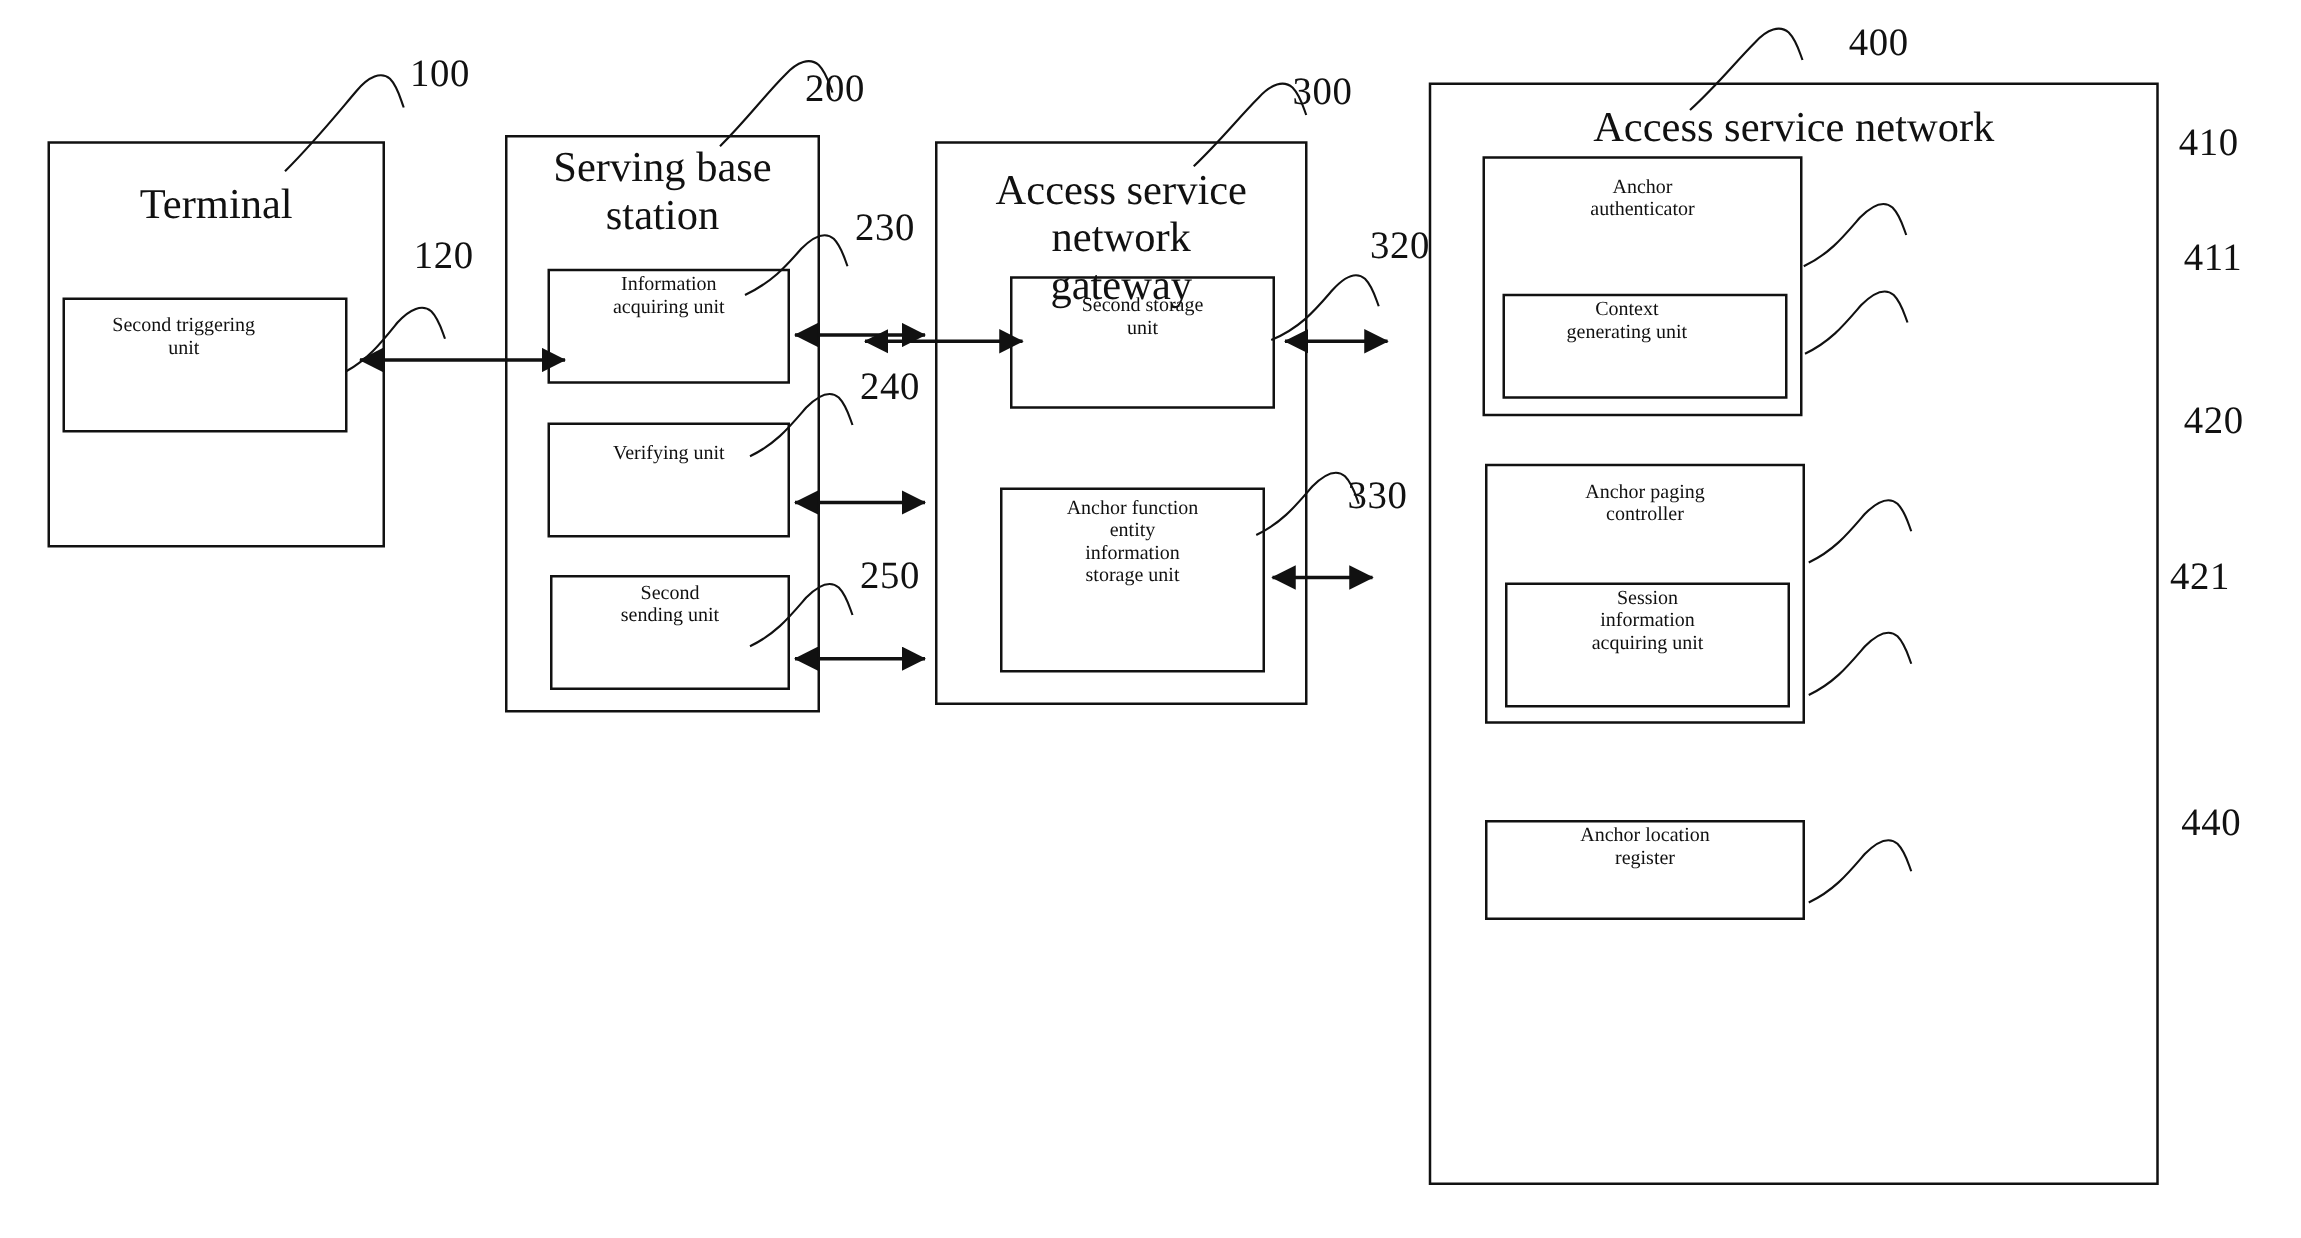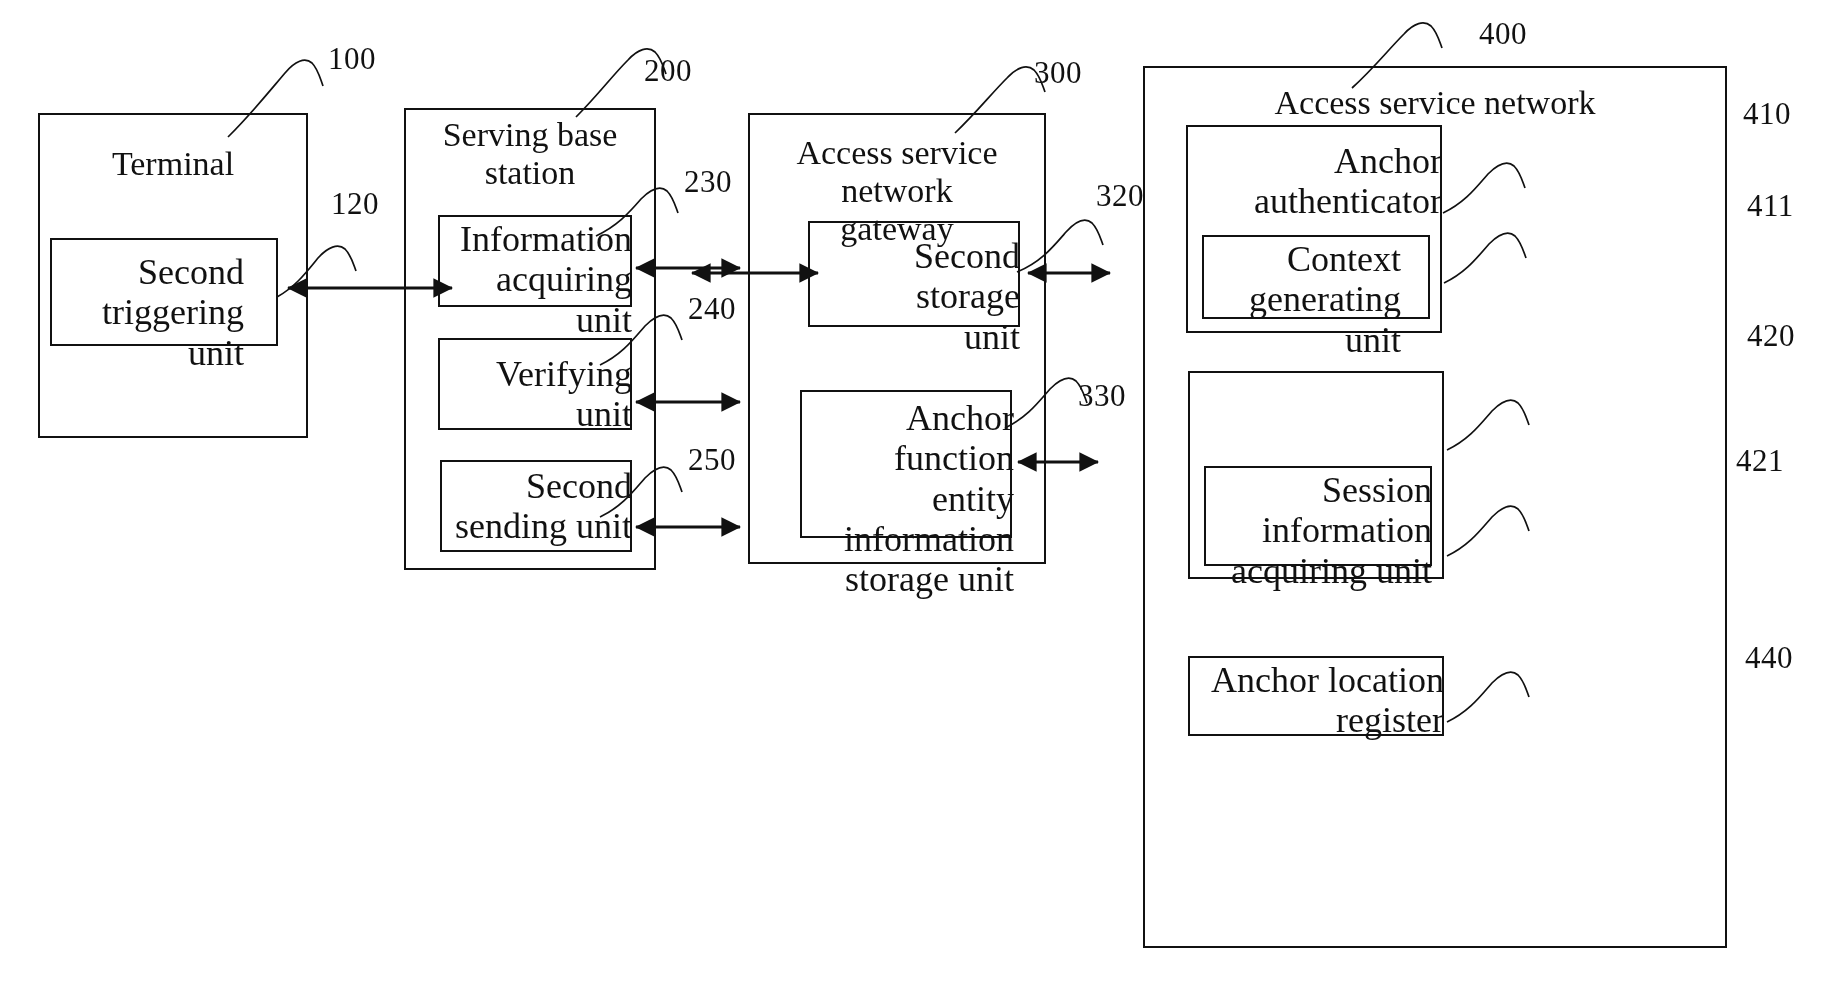--- a/index.html
+++ b/index.html
@@ -30,21 +30,21 @@
     white-space: pre-line;
     box-sizing: border-box;
   }
   .refnum {
     position: absolute;
     font-size: 31px;
     letter-spacing: 0.5px;
     color: #111111;
     white-space: nowrap;
   }
-  .title-28 { font-size: 36px; text-align: right; }
+  .title-28 { font-size: 16px; }
   .title-29 { font-size: 34px; }
   svg.overlay {
     position: absolute;
     left: 0;
     top: 0;
     width: 1841px;
     height: 990px;
     pointer-events: none;
   }
 </style>
@@ -150,20 +150,22 @@
   <div class="lbl title-29" style="left:1143px; top:84px; width:584px;">Access service network</div>
 
   <div class="box" style="left:1186px; top:125px; width:256px; height:208px;"></div>
   <div class="lbl title-28" style="left:1186px; top:141px; width:256px;">Anchor
 authenticator</div>
   <div class="box" style="left:1202px; top:235px; width:228px; height:84px;"></div>
   <div class="lbl title-28" style="left:1202px; top:239px; width:199px;">Context
 generating unit</div>
 
   <div class="box" style="left:1188px; top:371px; width:256px; height:208px;"></div>
+  <div class="lbl title-28" style="left:1188px; top:385px; width:256px;">Anchor paging
+controller</div>
   <div class="box" style="left:1204px; top:466px; width:228px; height:100px;"></div>
   <div class="lbl title-28" style="left:1204px; top:470px; width:228px;">Session
 information
 acquiring unit</div>
 
   <div class="box" style="left:1188px; top:656px; width:256px; height:80px;"></div>
   <div class="lbl title-28" style="left:1188px; top:660px; width:256px;">Anchor location
 register</div>
 
   <div class="refnum" style="left:1431px; top:16px;margin-left:48px;">400</div>

